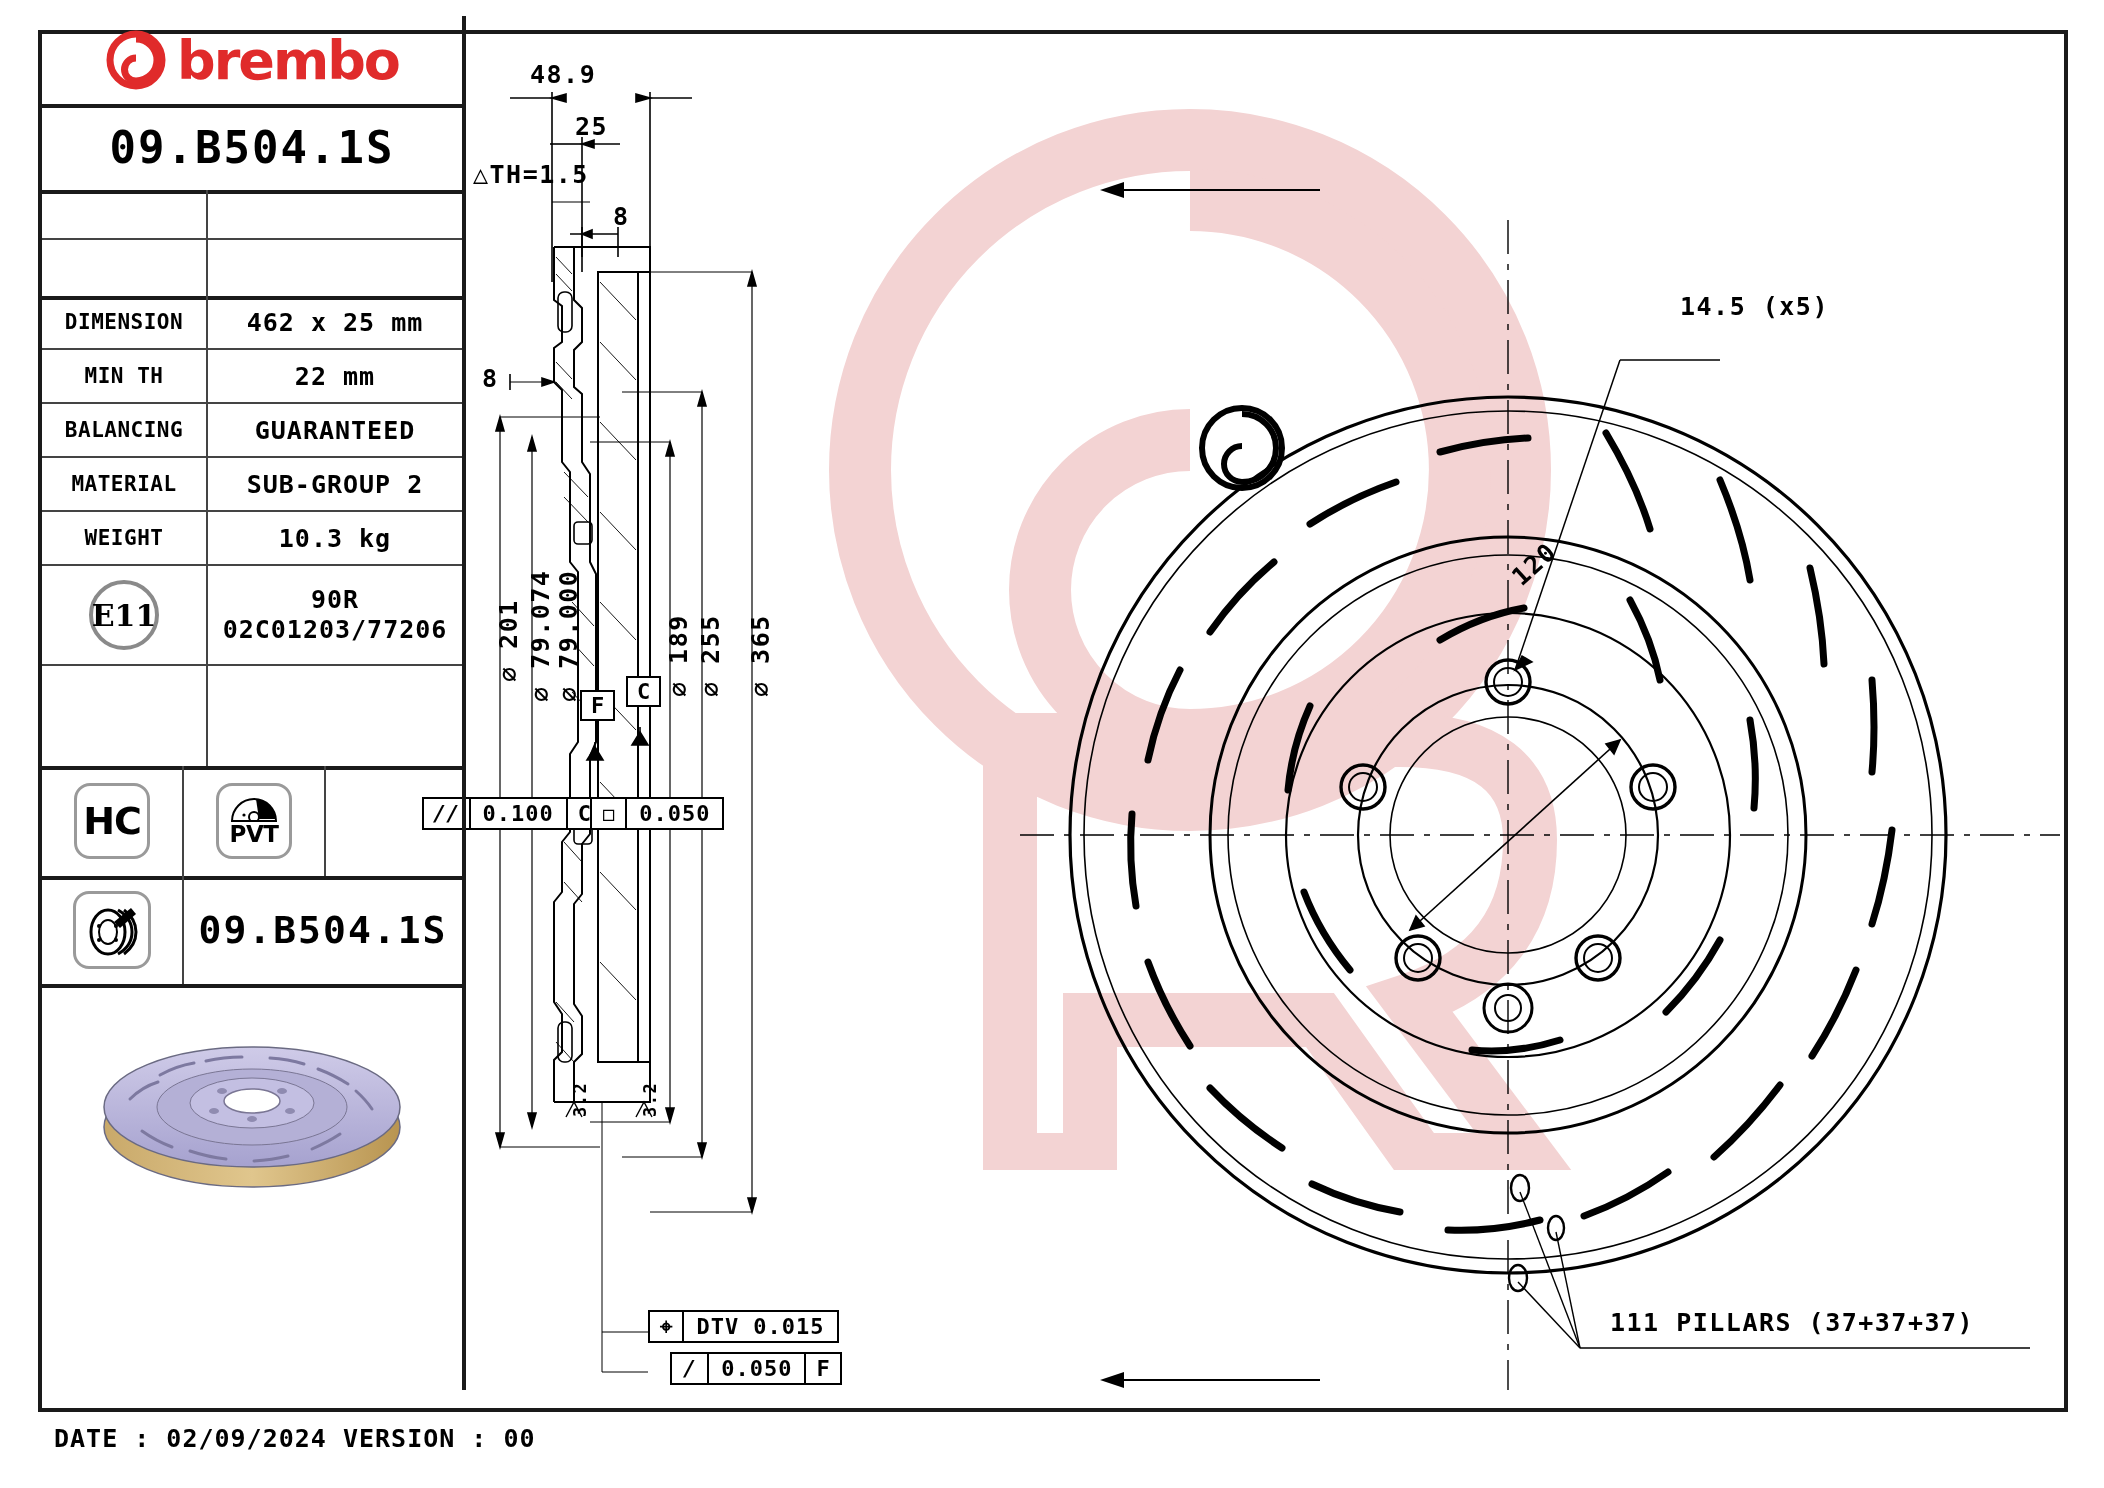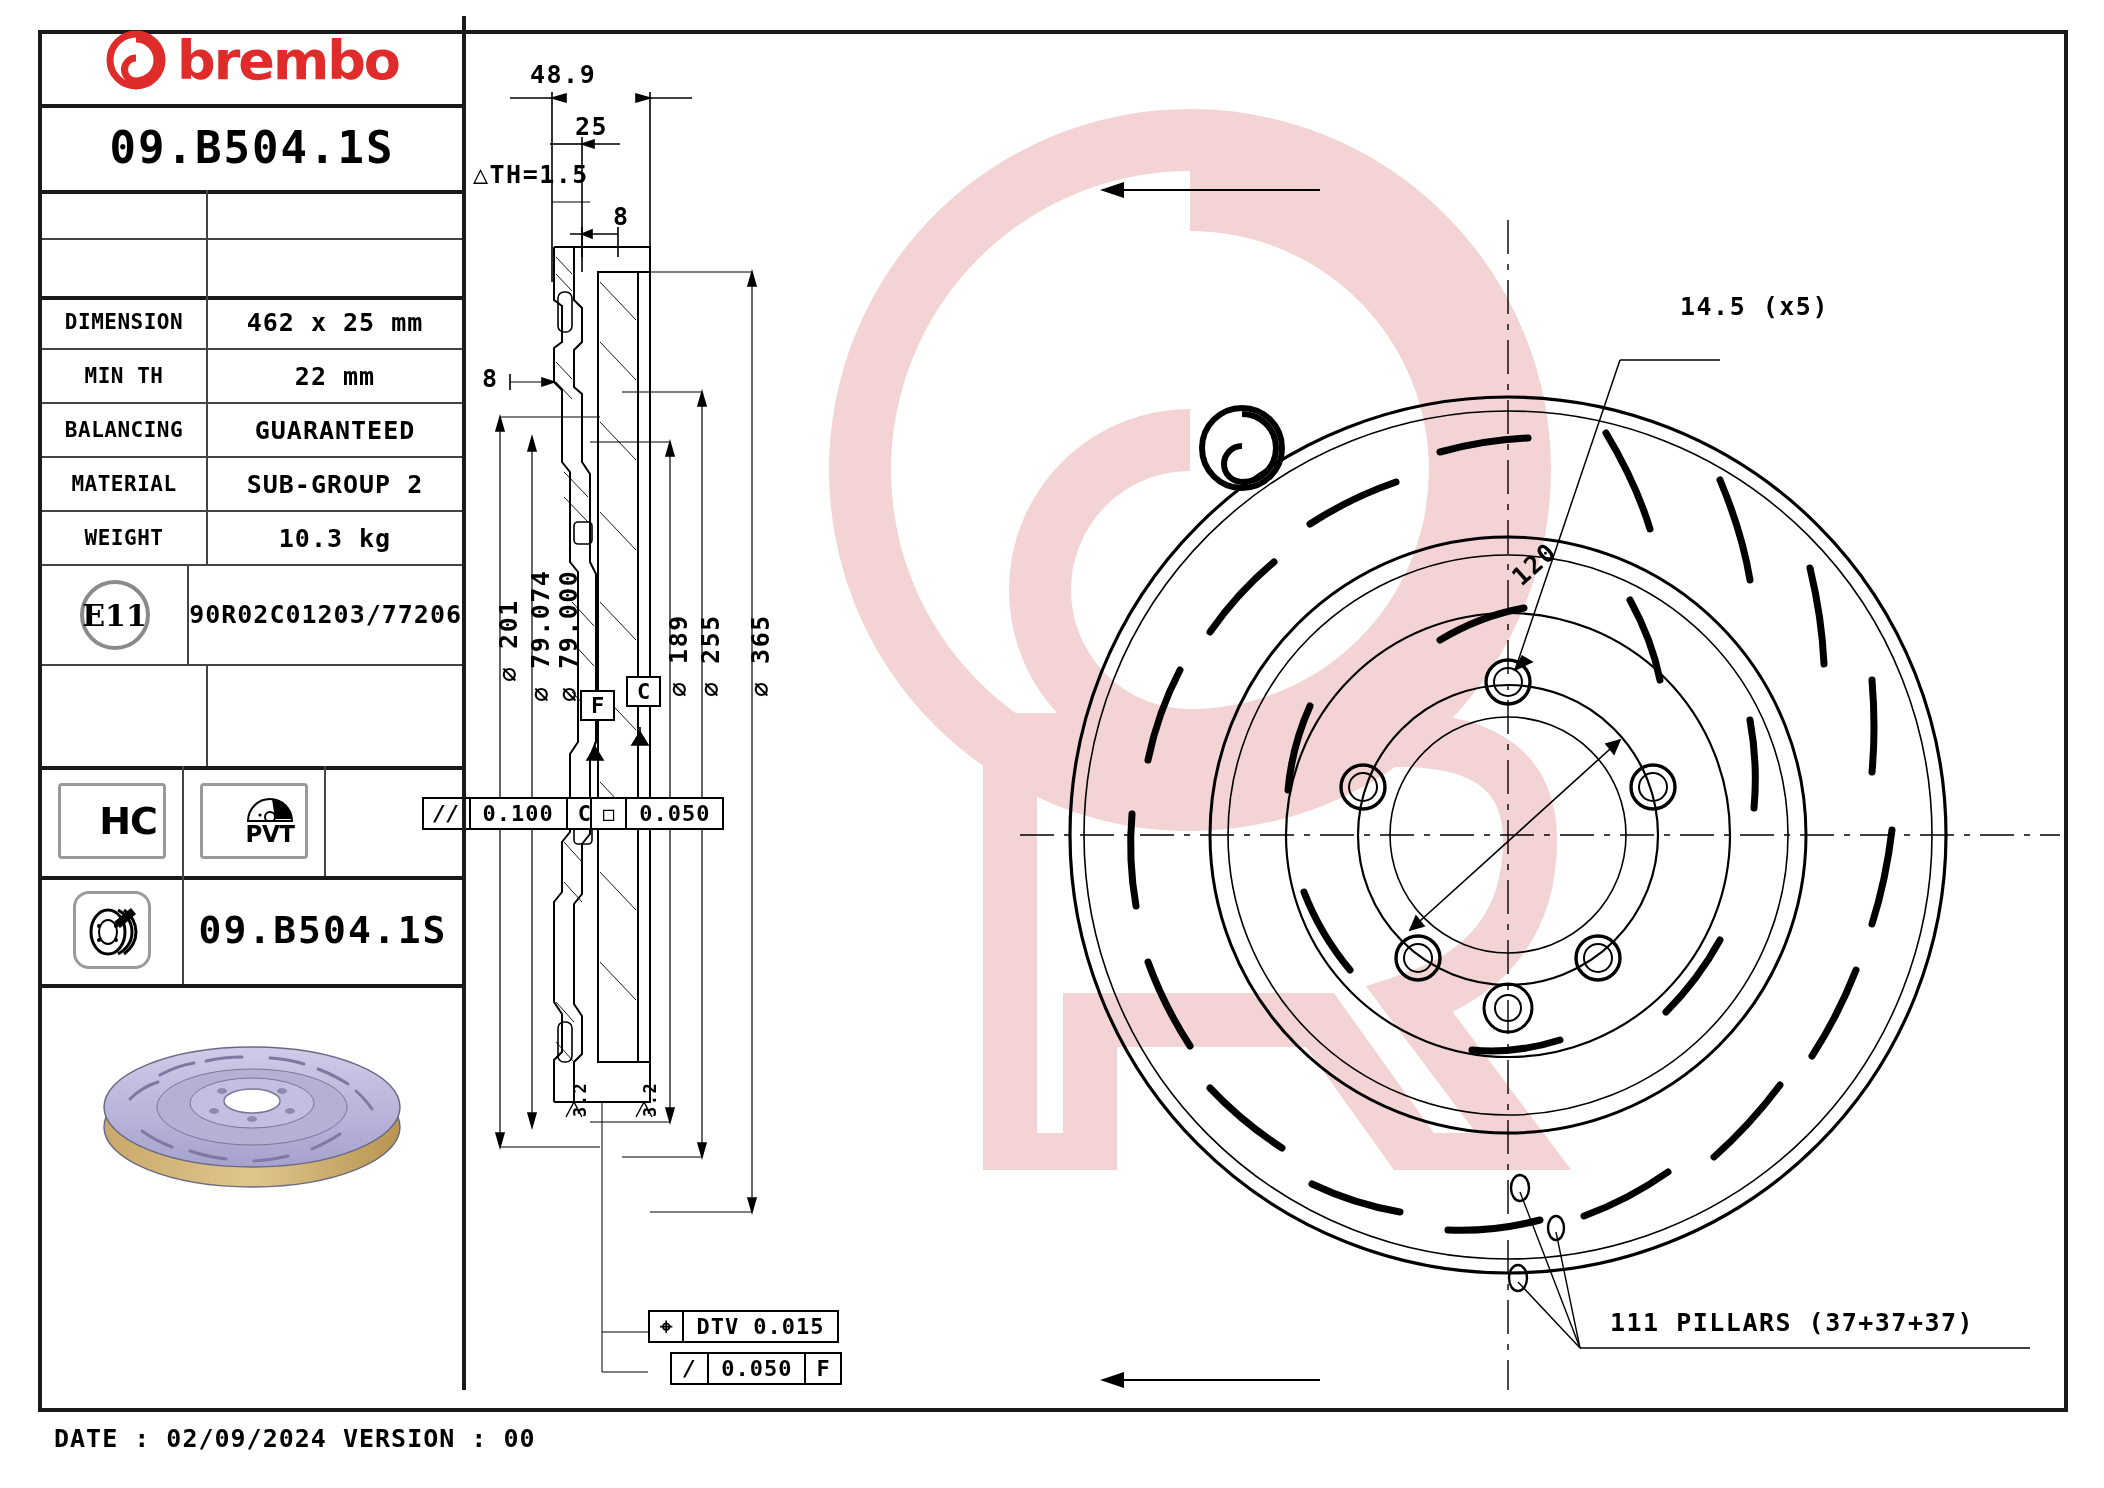--- a/index.html
+++ b/index.html
@@ -40,26 +40,26 @@
            justify-content:center;}
   .codetext{font-size:44px;font-weight:700;letter-spacing:2px;}
 
   .blankrow{position:absolute;left:0;width:420px;border-bottom:2px solid #444;}
   .blankrow .l{width:166px;height:100%;border-right:2px solid #444;box-sizing:border-box;}
 
   .e11circle{width:62px;height:62px;border-radius:50%;border:4px solid #8a8a8a;
              display:flex;align-items:center;justify-content:center;
              font-family:"DejaVu Serif","Liberation Serif",serif;
              font-size:30px;font-weight:700;letter-spacing:0px;}
-  .e11val{display:flex;flex-direction:row;align-items:center;justify-content:center;
+  .e11val{display:flex;flex-direction:column;align-items:center;justify-content:center;
           line-height:1.22;font-size:25px;font-weight:700;letter-spacing:1px;}
 
-  .badge{width:70px;height:70px;border:3px solid #9a9a9a;border-radius:4px;
+  .badge{width:70px;height:70px;border:3px solid #9a9a9a;border-radius:16px;
          display:flex;flex-direction:column;align-items:center;justify-content:center;
-         font-family:"DejaVu Sans","Liberation Sans",sans-serif;font-weight:700;padding-left:32px;}
+         font-family:"DejaVu Sans","Liberation Sans",sans-serif;font-weight:700;}
   .hc-txt{font-size:38px;letter-spacing:-1px;line-height:1;}
   .pvt-txt{font-size:23px;letter-spacing:-0.5px;line-height:1;margin-top:1px;}
 
   .discicon{width:72px;height:72px;border:3px solid #9a9a9a;border-radius:16px;
             display:flex;align-items:center;justify-content:center;}
 
   .photocell{position:absolute;left:0;width:420px;display:flex;
              align-items:center;justify-content:center;}
 
   .datefoot{position:absolute;left:54px;top:1424px;font-size:25px;font-weight:700;

